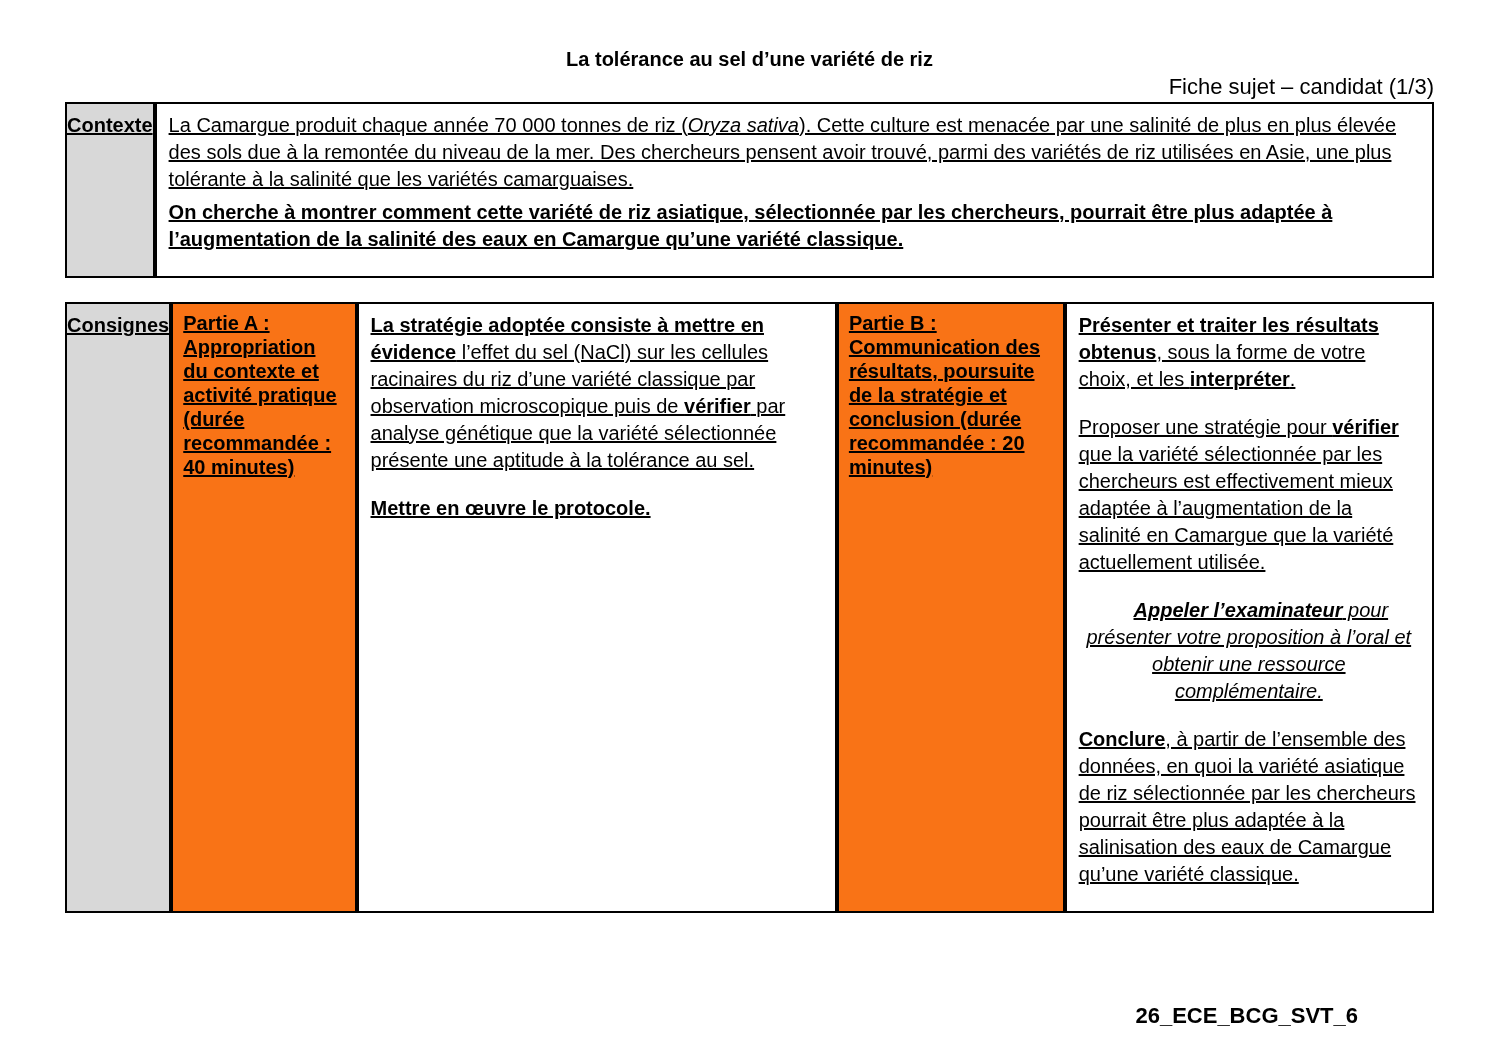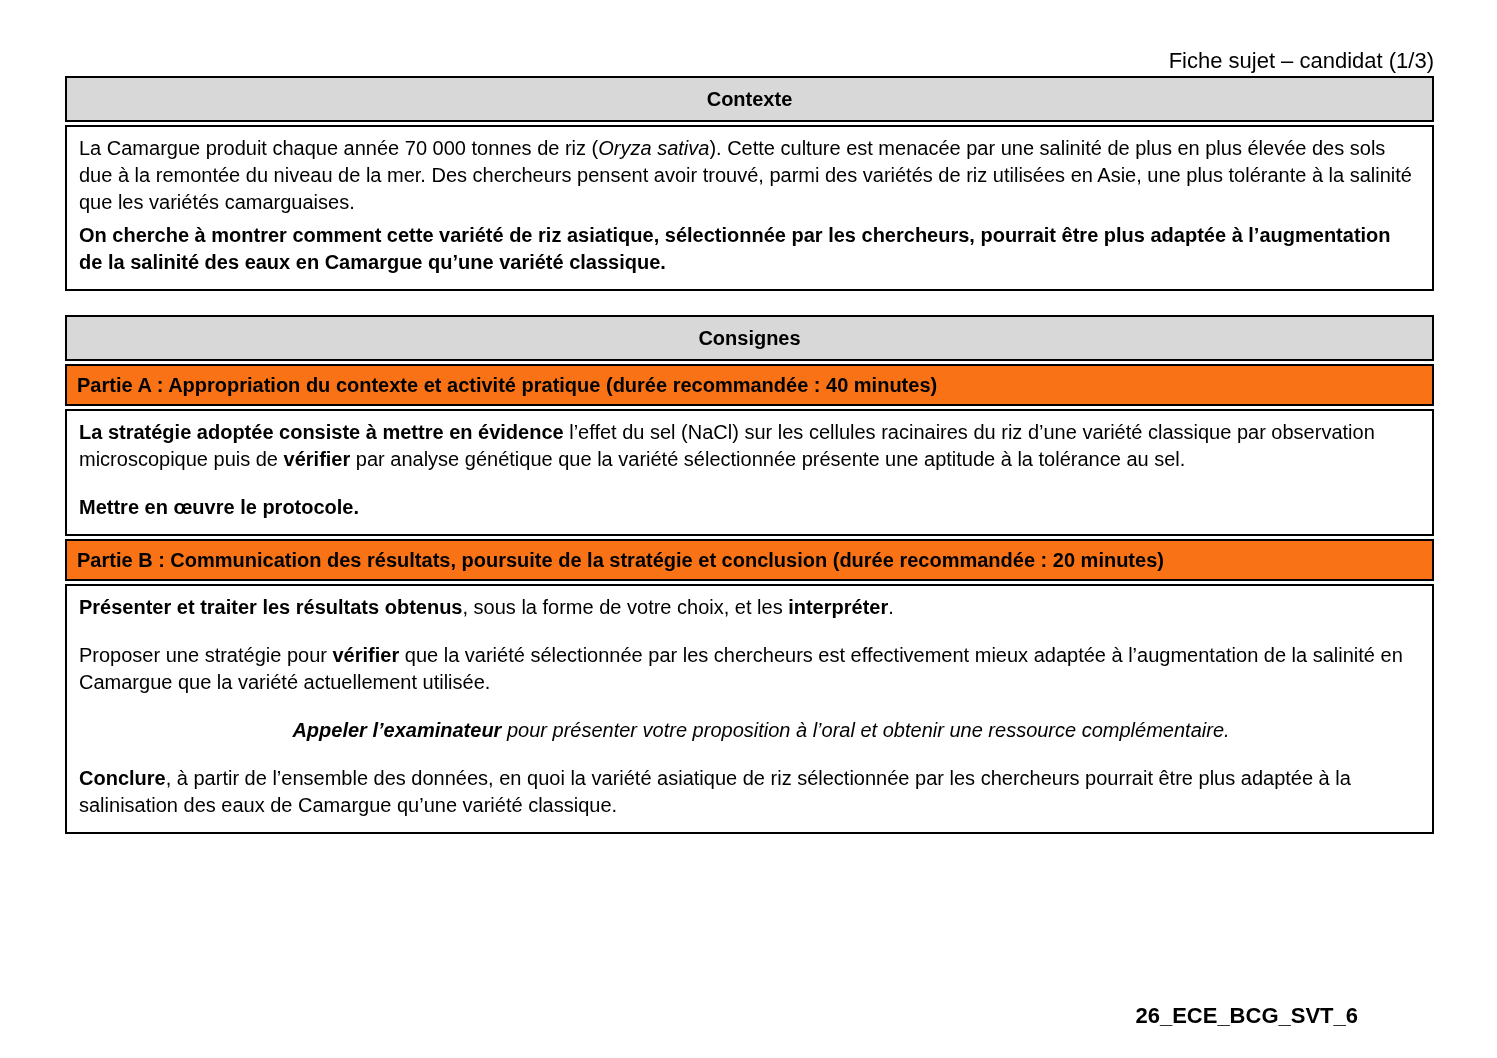--- a/index.html
+++ b/index.html
@@ -22,22 +22,23 @@
   }
   .doc-subtitle {
     text-align: right;
     font-size: 22px;
     line-height: 26px;
     margin-top: 2px;
   }
 
   .box {
     display: flex;
-    flex-direction: column;
+    flex-direction: row;
     row-gap: 3px;
+    text-decoration: underline;
   }
   .box.context { margin-top: 2px; }
   .box.consignes { margin-top: 24px; }
 
   .row { border: 2px solid #000000; box-sizing: border-box; }
   .row.hdr {
     background: #d8d8d8;
     text-align: center;
     font-size: 20px;
     font-weight: bold;
@@ -48,40 +49,41 @@
     background: #f97316;
     font-size: 20px;
     font-weight: bold;
     line-height: 24px;
     padding: 7px 10px;
   }
   .row.body {
     background: #ffffff;
     font-size: 20px;
     line-height: 27px;
-    padding: 8px 13px 13px 12px;
+    padding: 8px 13px 23px 12px;
   }
   .row.body p { margin: 0; }
   .row.body.ctx p + p { margin-top: 6px; }
   .row.body.cons p + p { margin-top: 21px; }
   .p-center { text-align: center; }
 
   .doc-footer {
     position: absolute;
     top: 1003px;
     right: 139px;
     font-size: 22px;
     font-weight: bold;
   }
 </style>
 </head>
 <body>
 
 <div class="page">
 
+  <div class="doc-title">La tolérance au sel d’une variété de riz</div>
 
   <div class="doc-subtitle">Fiche sujet – candidat (1/3)</div>
 
   <section class="box context">
     <div class="row hdr">Contexte</div>
     <div class="row body ctx">
       <p><span>La Camargue produit chaque année 70 000 tonnes de riz (</span><span style="font-style: italic;">Oryza sativa</span><span>). Cette culture est menacée par une salinité de plus en plus élevée des sols due à la remontée du niveau de la mer. Des chercheurs pensent avoir trouvé, parmi des variétés de riz utilisées en Asie, une plus tolérante à la salinité que les variétés camarguaises.</span></p>
       <p><span style="font-weight: bold;">On cherche à montrer comment cette variété de riz asiatique, sélectionnée par les chercheurs, pourrait être plus adaptée à l’augmentation de la salinité des eaux en Camargue qu’une variété classique.</span></p>
     </div>
   </section>

